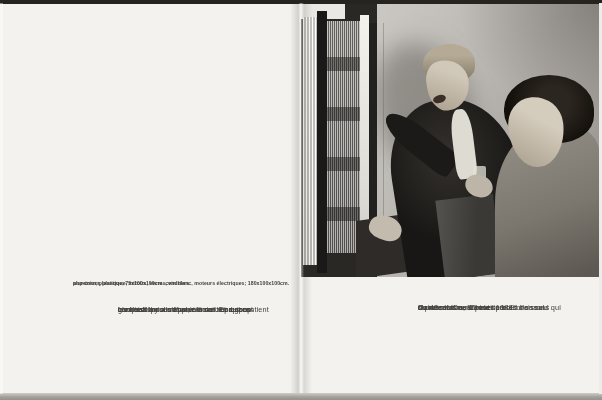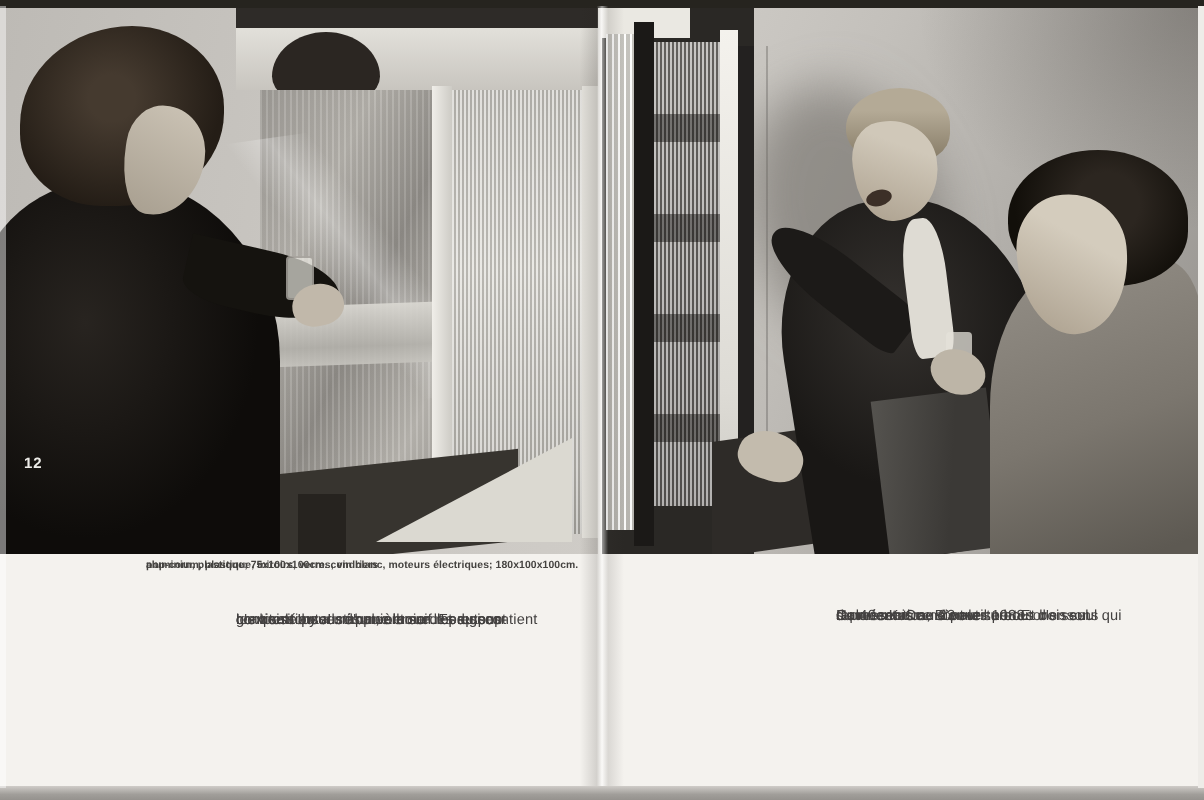--- a/index.html
+++ b/index.html
@@ -138,42 +138,20 @@
   .para-right{left:418px;top:302px;font-size:7.3px;line-height:11.4px;color:#434140;
     letter-spacing:.1px;white-space:nowrap;}
   .para-right div{position:static;}
   .vgap{position:static;height:11px;}
 </style>
 </head>
 <body>
 
 <div id="scan">
 
-  <div class="photo-l">
-    <div class="pl-topband"></div>
-    <div class="pl-topwhite"></div>
-    <div class="pl-head"></div>
-    <div class="pl-pane-left"></div>
-    <div class="pl-sheen"></div>
-    <div class="pl-shelf"></div>
-    <div class="pl-midpost"></div>
-    <div class="pl-pane-right"></div>
-    <div class="pl-rightpost"></div>
-    <div class="pl-lowdark"></div>
-    <div class="pl-wedge"></div>
-    <div class="pl-hand2"></div>
-    <div class="pl-legs"></div>
-    <div class="pl-body"></div>
-    <div class="pl-hair"></div>
-    <div class="pl-face"></div>
-    <div class="pl-arm"></div>
-    <div class="pl-glass"></div>
-    <div class="pl-hand"></div>
-    <div class="pl-pagenum">12</div>
-  </div>
 
   <div class="photo-r">
     <div class="pr-seam"></div>
     <div class="pr-shadow"></div>
     <div class="pr-cab"></div>
     <div class="pr-cab-topwhite"></div>
     <div class="pr-rib1"></div>
     <div class="pr-frame"></div>
     <div class="pr-rib2"></div>
     <div class="pr-edge"></div>

